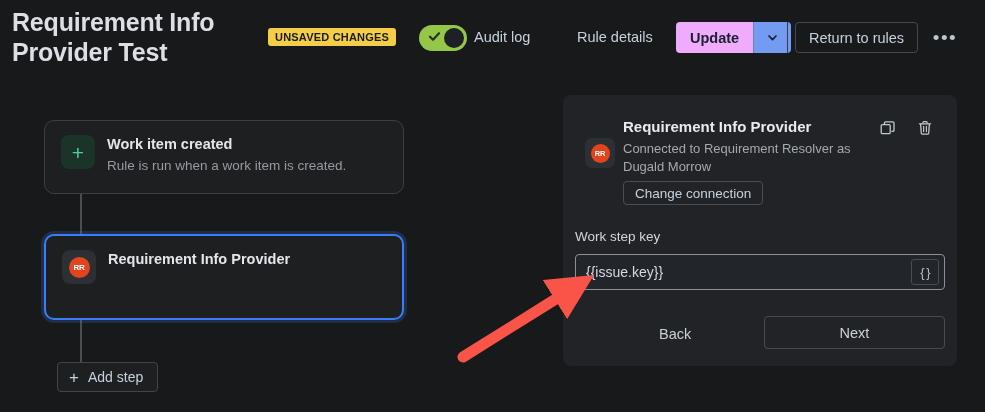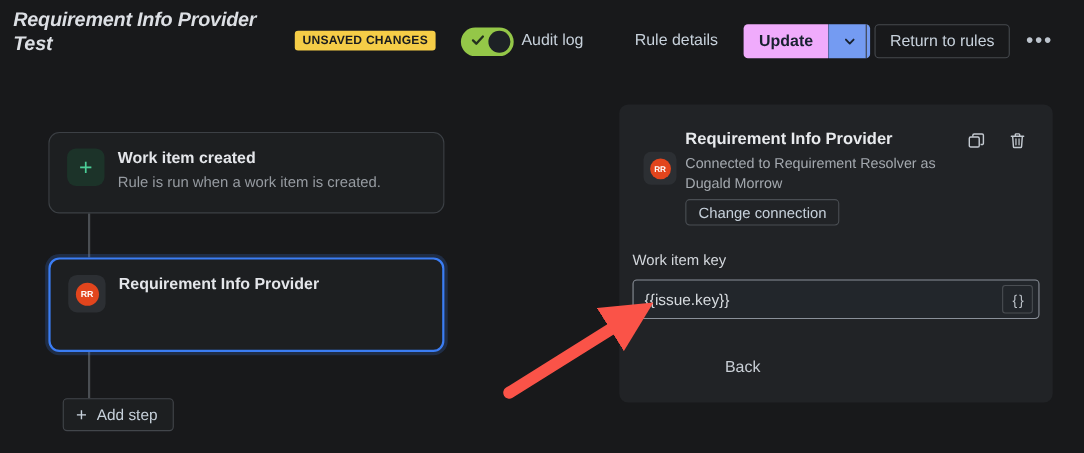--- a/index.html
+++ b/index.html
@@ -8,22 +8,22 @@
     background: #18191b;
     font-family: "Liberation Sans", sans-serif;
     overflow: hidden;
   }
   .root { position: relative; width: 985px; height: 412px; }
 
   
   .header { position: absolute; left: 0; top: 0; width: 985px; height: 80px; }
   .page-title {
     position: absolute; left: 12px; top: 8px; width: 230px;
-    font-size: 18px; font-weight: 700; line-height: 1.18;
-    color: #dcdfe4; letter-spacing: -0.2px; font-style: italic;
+    font-size: 25px; font-weight: 700; line-height: 1.18;
+    color: #dcdfe4; letter-spacing: -0.2px;
   }
   .badge-unsaved {
     position: absolute; left: 268px; top: 28px;
     background: #f5cd47; color: #1a1c1e;
     font-size: 11px; font-weight: 700; letter-spacing: 0.2px;
     padding: 4px 7px 3px 7px; border-radius: 3px; line-height: 1;
   }
   .toggle {
     position: absolute; left: 419px; top: 25px;
     width: 48px; height: 26px; border-radius: 13px;
@@ -315,28 +315,29 @@
       <div class="panel-act act-trash">
         <svg width="16" height="16" viewBox="0 0 16 16">
           <path d="M2.4 3.8 H13.6" stroke="#c3c9d0" stroke-width="1.3" stroke-linecap="round"></path>
           <path d="M6 3.6 V2.5 a0.8 0.8 0 0 1 0.8-0.8 h2.4 a0.8 0.8 0 0 1 0.8 0.8 V3.6" fill="none" stroke="#c3c9d0" stroke-width="1.3"></path>
           <path d="M3.6 3.8 L4.3 13.3 a0.9 0.9 0 0 0 0.9 0.85 h5.6 a0.9 0.9 0 0 0 0.9 -0.85 L12.4 3.8" fill="none" stroke="#c3c9d0" stroke-width="1.3"></path>
           <path d="M6.6 6.3 V11.6 M9.4 6.3 V11.6" stroke="#c3c9d0" stroke-width="1.15" stroke-linecap="round"></path>
         </svg>
       </div>
     </div>
 
-    <div class="field-label">Work item key</div>
+    <div class="field-label">Work step key</div>
 
     <div class="field-wrap">
       <input class="field-value" type="text" value="{{issue.key}}" style="">
       <div class="field-btn">{ }</div>
     </div>
 
     <div class="btn-back">Back</div>
+    <div class="btn-next">Next</div>
   </div>
 
   <svg class="arrow-overlay" width="985" height="412" viewBox="0 0 985 412">
     <defs>
       <marker id="ah" markerWidth="4.2" markerHeight="4.2" refX="1.3" refY="2.1" orient="auto">
         <path d="M0,0 L4.2,2.1 L0,4.2 z" fill="#fa5348"></path>
       </marker>
     </defs>
     <line x1="463" y1="357" x2="567" y2="292" stroke="#fa5348" stroke-width="11" stroke-linecap="round" marker-end="url(#ah)"></line>
   </svg>

